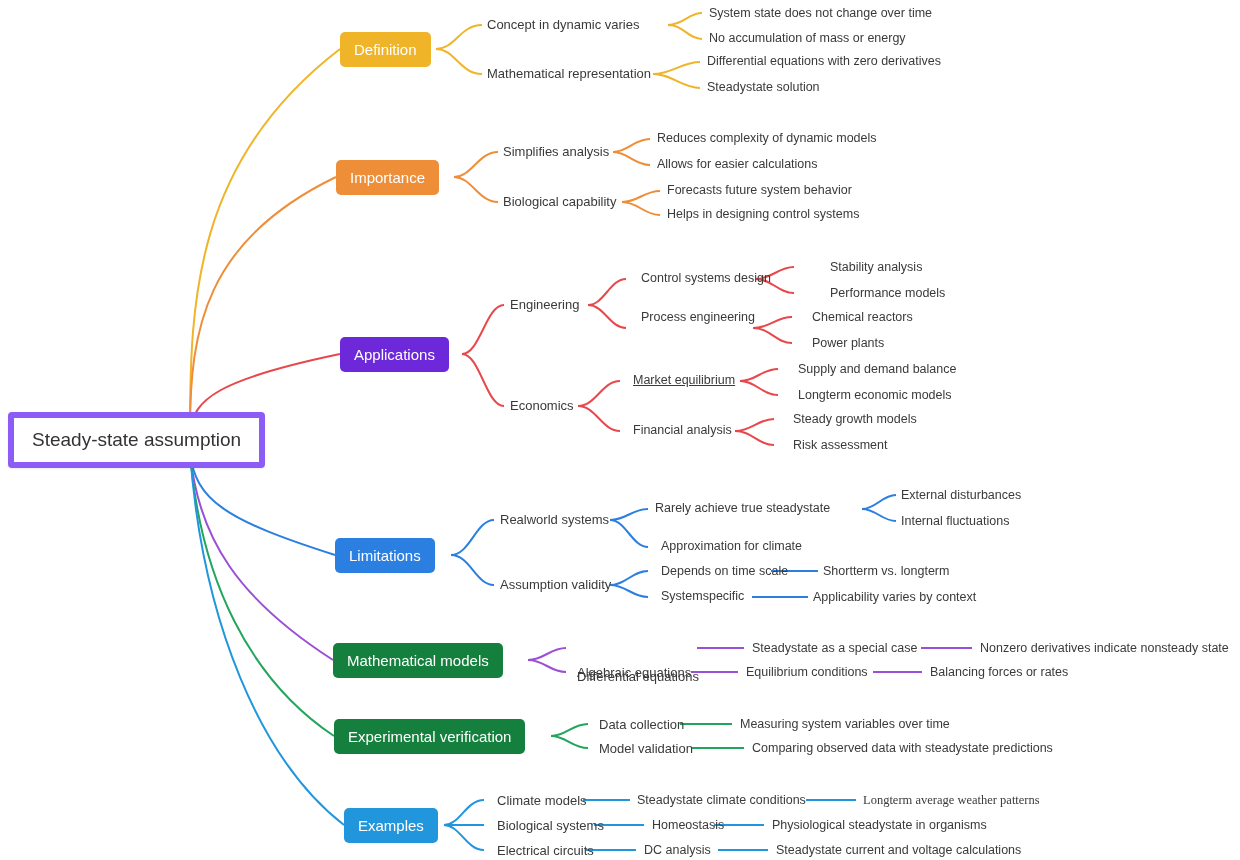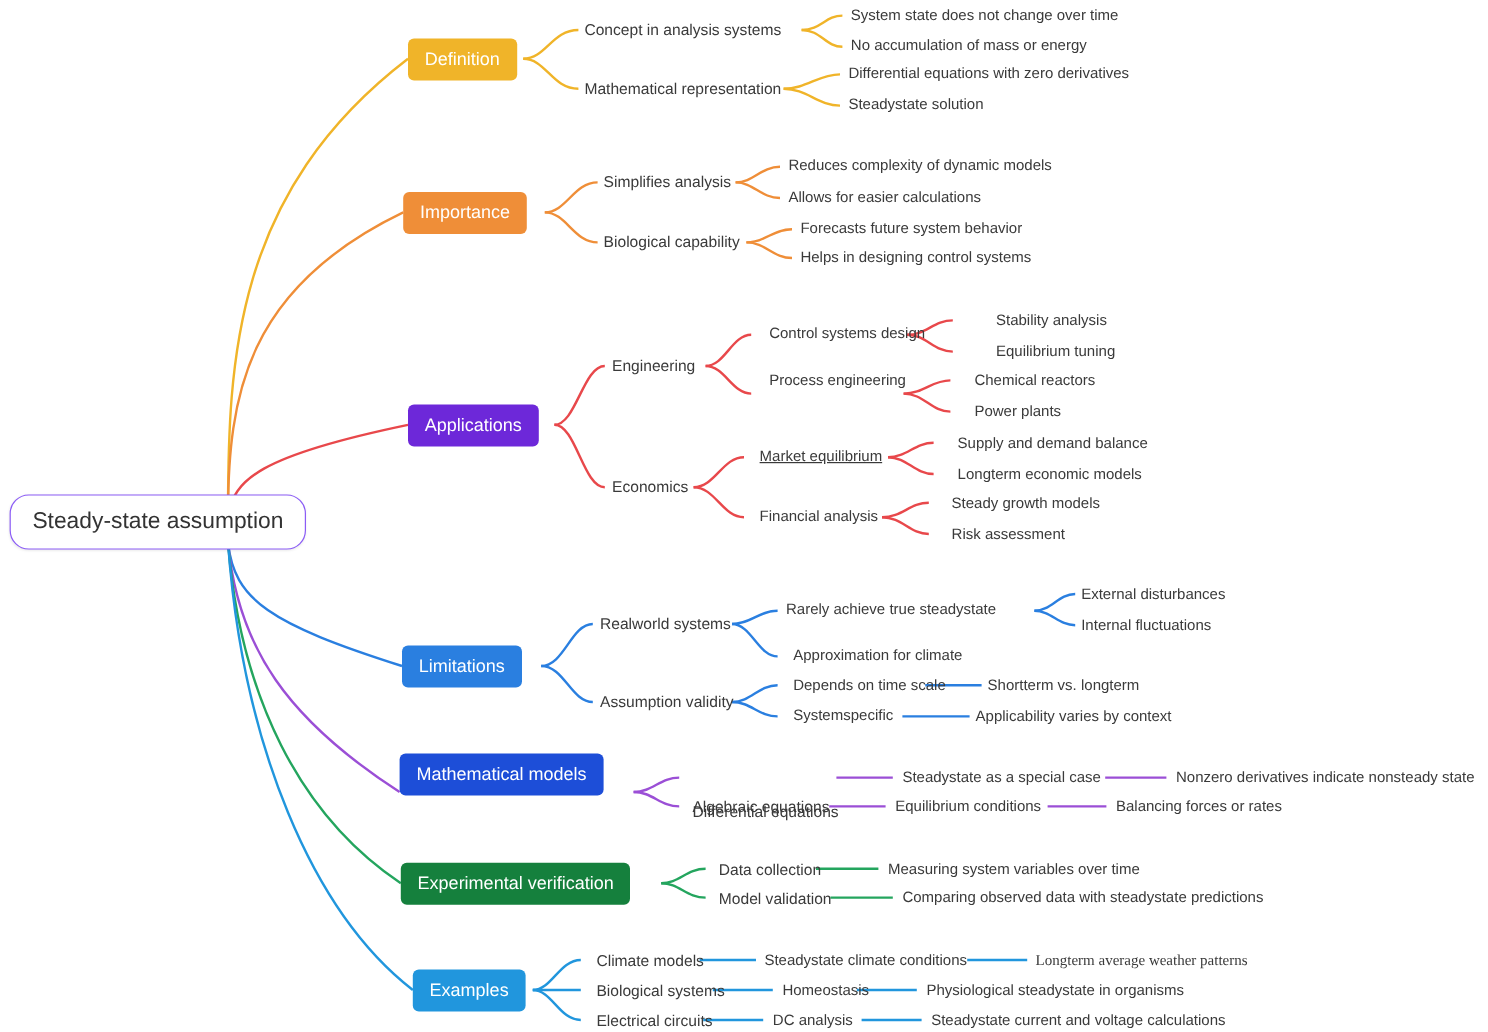--- a/index.html
+++ b/index.html
@@ -28,22 +28,22 @@
     pointer-events: none;
   }
   .node {
     position: absolute;
     box-sizing: border-box;
     white-space: nowrap;
   }
   
   .root {
     background: #ffffff;
-    border: 1px solid #8b5cf6;
-    border-radius: 16px;
+    border: 6px solid #8b5cf6;
+    border-radius: 4px;
     color: #333333;
     font-size: 19px;
     padding: 11px 18px;
     box-shadow: 0 1px 2px rgba(0,0,0,0.08);
   }
   
   .l1 {
     color: #ffffff;
     font-size: 15px;
     border-radius: 5px;
@@ -140,21 +140,21 @@
       <path d="M594,825 C614,825 624,825 644,825" stroke="#2196dd"></path>
       <path d="M714,825 C734,825 744,825 764,825" stroke="#2196dd"></path>
       <path d="M586,850 C606,850 616,850 636,850" stroke="#2196dd"></path>
       <path d="M718,850 C738,850 748,850 768,850" stroke="#2196dd"></path>
     </g>
   </svg>
 
   <div class="node root" style="left:8px; top:412px;">Steady-state assumption</div>
 
   <div class="node l1" style="left:340px; top:32px; background:#f0b429;">Definition</div>
-  <div class="node l2" style="left:487px; top:17px;">Concept in analysis systems</div>
+  <div class="node l2" style="left:487px; top:17px;">Concept in dynamic varies</div>
   <div class="node l2" style="left:487px; top:66px;">Mathematical representation</div>
   <div class="node l3" style="left:709px; top:6px;">System state does not change over time</div>
   <div class="node l3" style="left:709px; top:31px;">No accumulation of mass or energy</div>
   <div class="node l3" style="left:707px; top:54px;">Differential equations with zero derivatives</div>
   <div class="node l3" style="left:707px; top:80px;">Steadystate solution</div>
 
   <div class="node l1" style="left:336px; top:160px; background:#ef8e38;">Importance</div>
   <div class="node l2" style="left:503px; top:144px;">Simplifies analysis</div>
   <div class="node l2" style="left:503px; top:194px;">Biological capability</div>
   <div class="node l3" style="left:657px; top:131px;">Reduces complexity of dynamic models</div>
@@ -163,41 +163,41 @@
   <div class="node l3" style="left:667px; top:207px;">Helps in designing control systems</div>
 
   <div class="node l1" style="left:340px; top:337px; background:#6d28d9;">Applications</div>
   <div class="node l2" style="left:510px; top:297px;">Engineering</div>
   <div class="node l2" style="left:510px; top:398px;">Economics</div>
   <div class="node l3" style="left:641px; top:271px;">Control systems design</div>
   <div class="node l3" style="left:641px; top:310px;">Process engineering</div>
   <div class="node l3" style="left:633px; top:373px;text-decoration:underline;">Market equilibrium</div>
   <div class="node l3" style="left:633px; top:423px;">Financial analysis</div>
   <div class="node l4" style="left:830px; top:260px;">Stability analysis</div>
-  <div class="node l4" style="left:830px; top:286px;">Equilibrium tuning</div>
+  <div class="node l4" style="left:830px; top:286px;">Performance models</div>
   <div class="node l4" style="left:812px; top:310px;">Chemical reactors</div>
   <div class="node l4" style="left:812px; top:336px;">Power plants</div>
   <div class="node l4" style="left:798px; top:362px;">Supply and demand balance</div>
   <div class="node l4" style="left:798px; top:388px;">Longterm economic models</div>
   <div class="node l4" style="left:793px; top:412px;">Steady growth models</div>
   <div class="node l4" style="left:793px; top:438px;">Risk assessment</div>
 
   <div class="node l1" style="left:335px; top:538px; background:#2a7fe0;">Limitations</div>
   <div class="node l2" style="left:500px; top:512px;">Realworld systems</div>
   <div class="node l2" style="left:500px; top:577px;">Assumption validity</div>
   <div class="node l3" style="left:655px; top:501px;">Rarely achieve true steadystate</div>
   <div class="node l3" style="left:661px; top:539px;">Approximation for climate</div>
   <div class="node l3" style="left:661px; top:564px;">Depends on time scale</div>
   <div class="node l3" style="left:661px; top:589px;">Systemspecific</div>
   <div class="node l4" style="left:901px; top:488px;">External disturbances</div>
   <div class="node l4" style="left:901px; top:514px;">Internal fluctuations</div>
   <div class="node l4" style="left:823px; top:564px;">Shortterm vs. longterm</div>
   <div class="node l4" style="left:813px; top:590px;">Applicability varies by context</div>
 
-  <div class="node l1" style="left:333px; top:628px; background:#1d4ed8;">Mathematical models</div>
+  <div class="node l1" style="left:333px; top:643px; background:#15803d;">Mathematical models</div>
   <div class="node l2" style="left:577px; top:641px;margin-top:28px;">Differential equations</div>
   <div class="node l2" style="left:577px; top:665px;">Algebraic equations</div>
   <div class="node l3" style="left:752px; top:641px;">Steadystate as a special case</div>
   <div class="node l3" style="left:746px; top:665px;">Equilibrium conditions</div>
   <div class="node l4" style="left:980px; top:641px;">Nonzero derivatives indicate nonsteady state</div>
   <div class="node l4" style="left:930px; top:665px;">Balancing forces or rates</div>
 
   <div class="node l1" style="left:334px; top:719px; background:#15803d;">Experimental verification</div>
   <div class="node l2" style="left:599px; top:717px;">Data collection</div>
   <div class="node l2" style="left:599px; top:741px;">Model validation</div>

